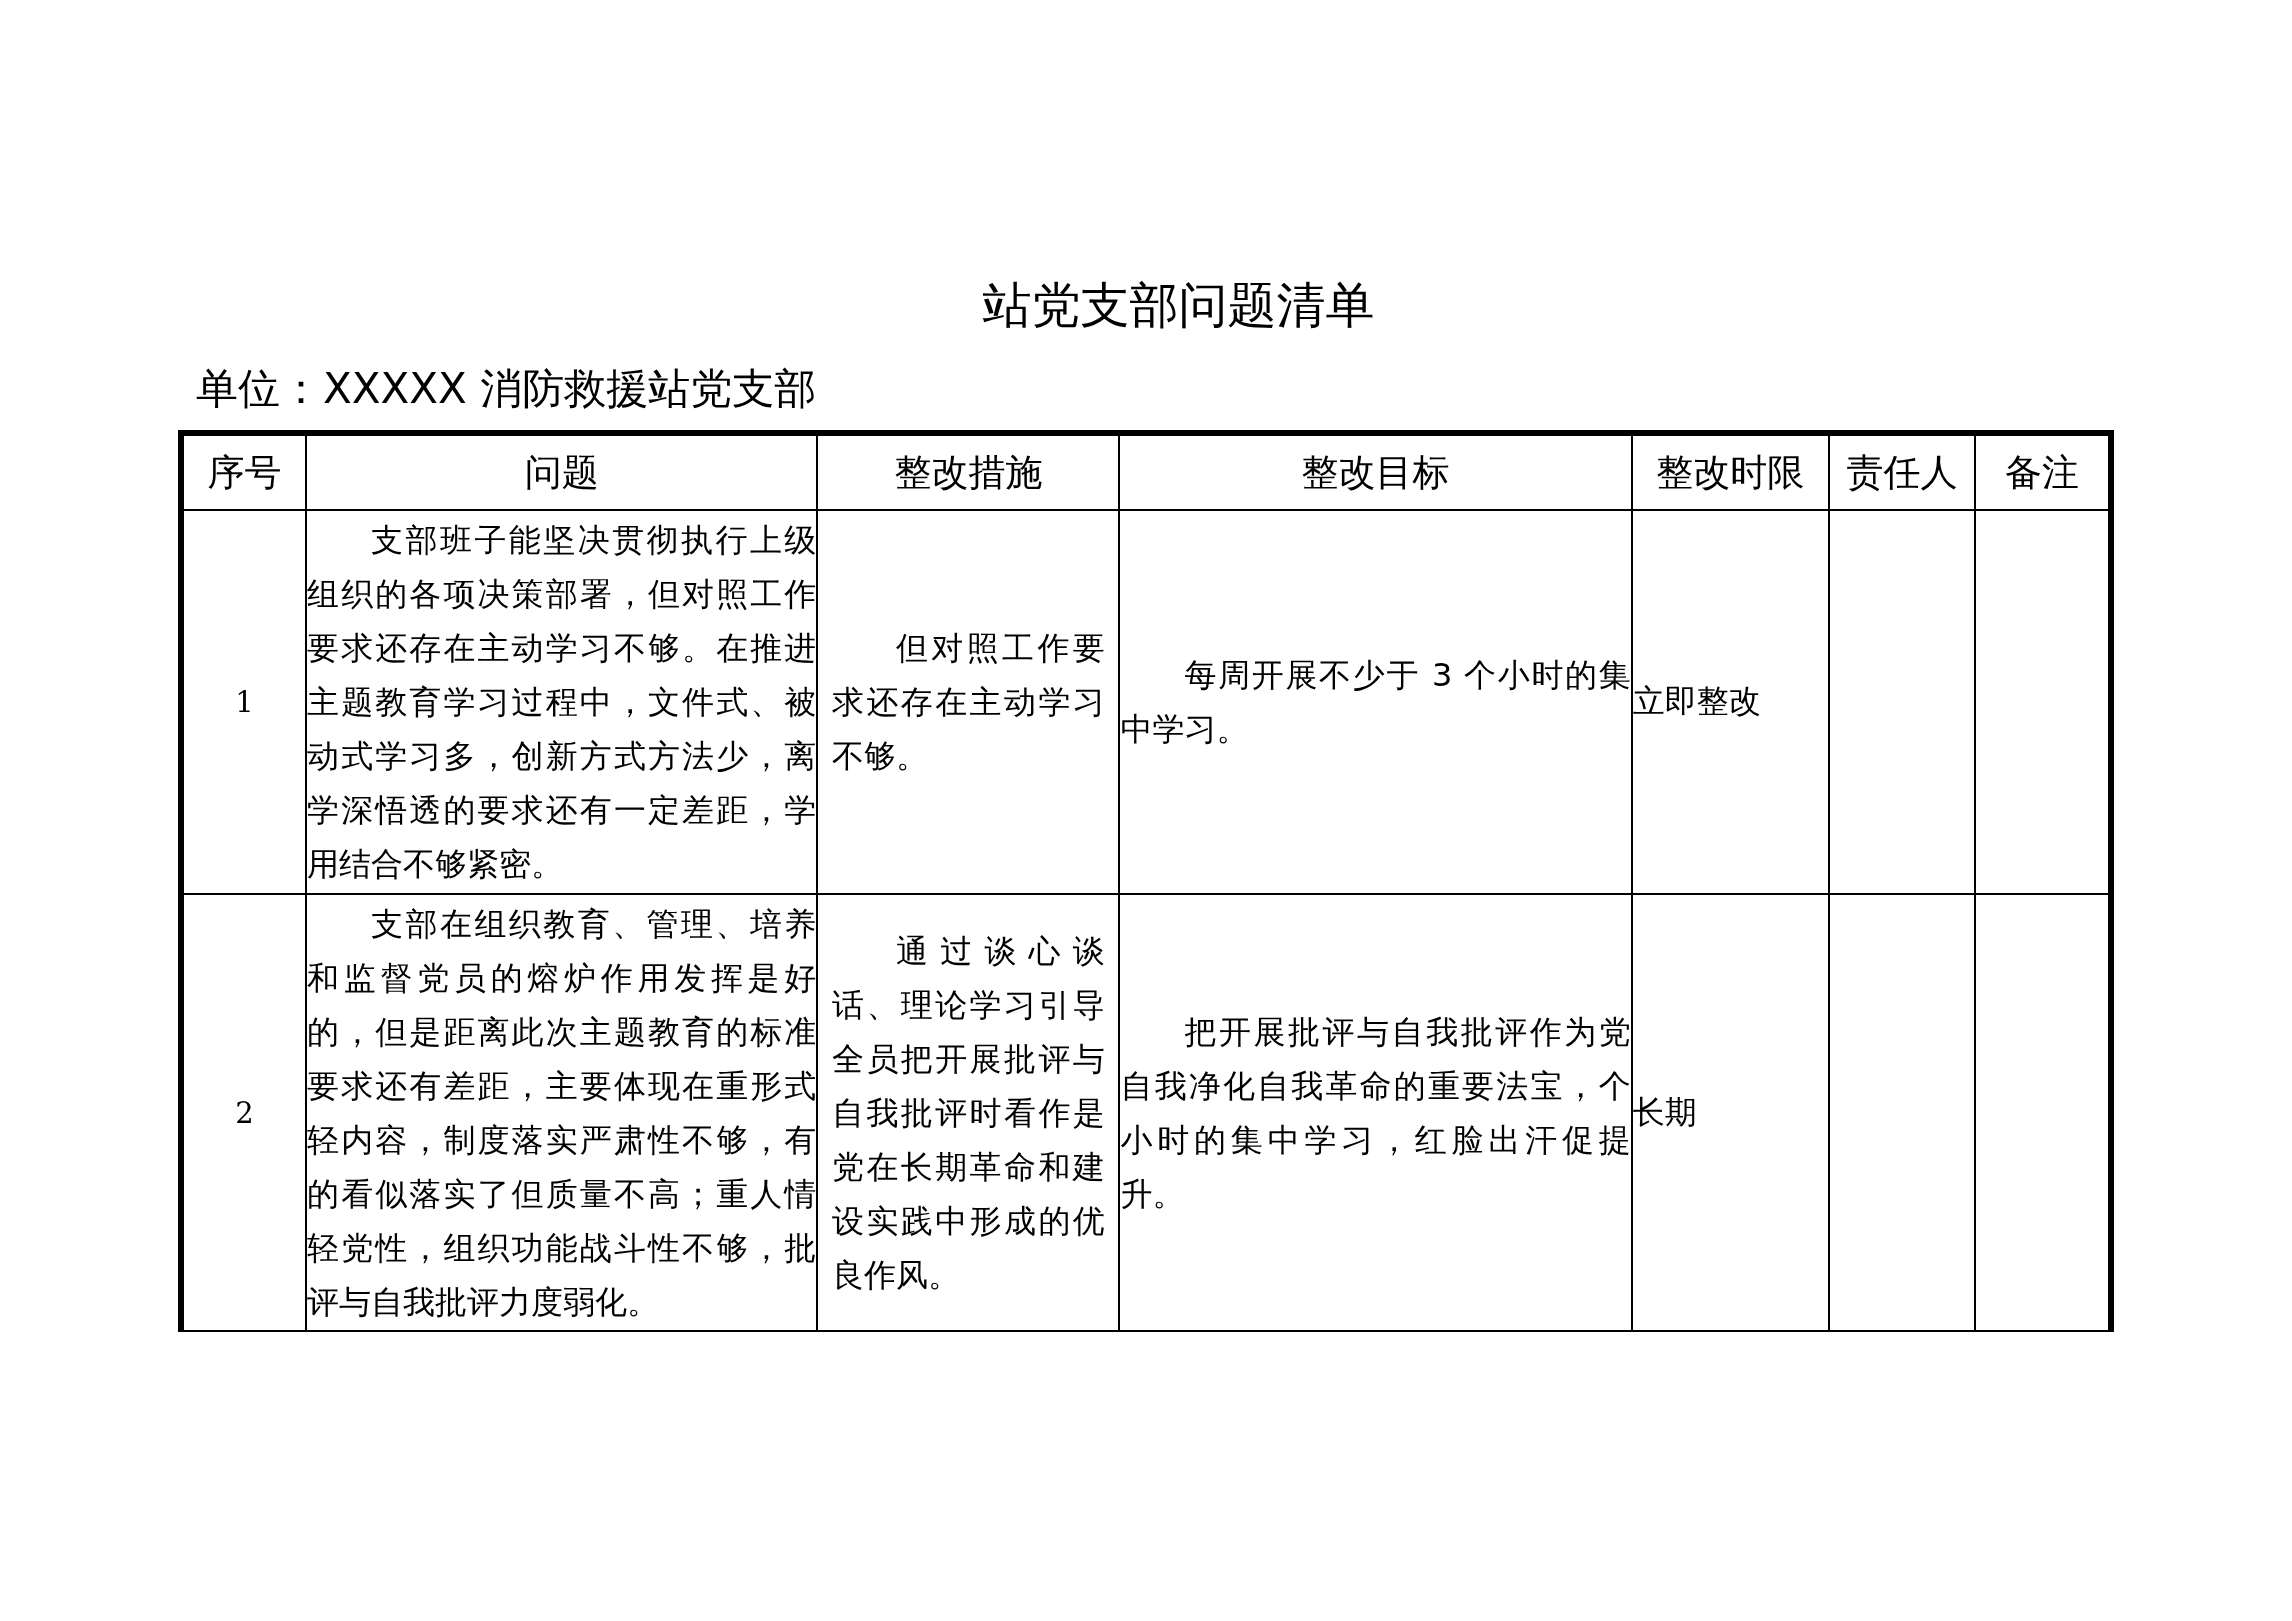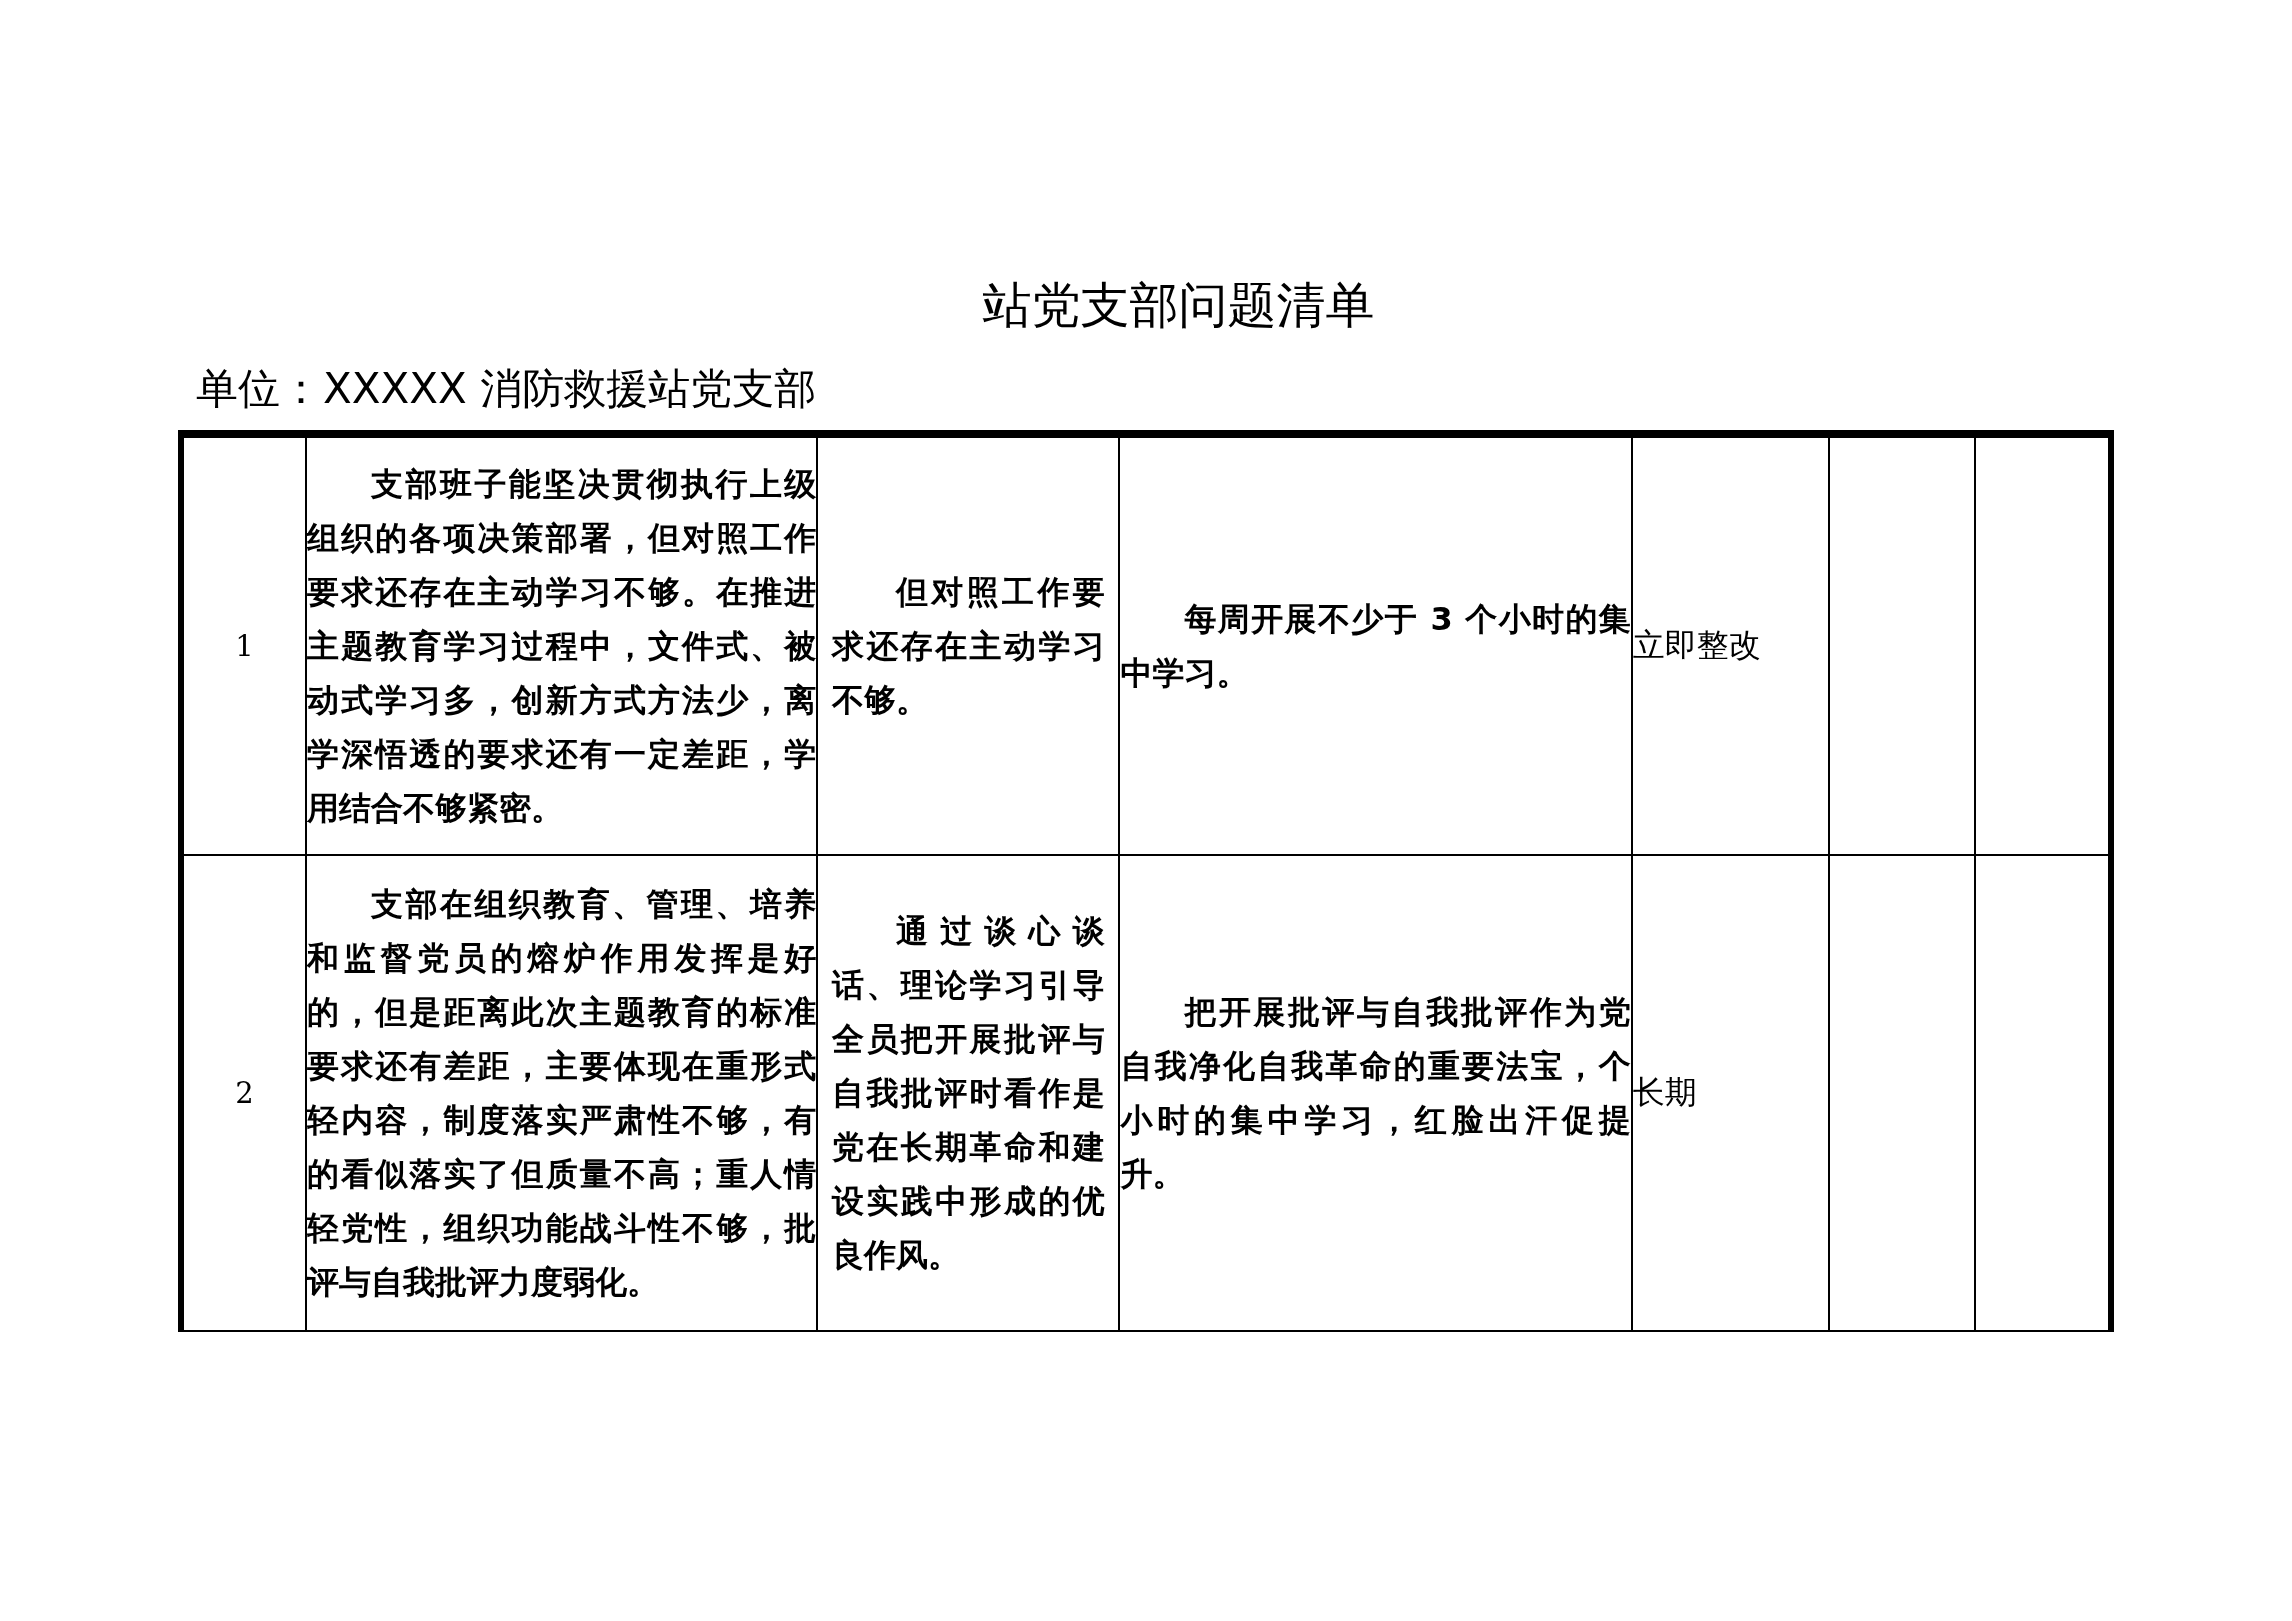--- a/index.html
+++ b/index.html
@@ -77,21 +77,20 @@
       font-family: "DejaVu Serif", "Liberation Serif", serif;
       font-size: 29px;
     }
     td.text-cell {
       font-size: 32px;
       line-height: 54px;
       padding: 7.8px 11.8px 7.8px 13.7px;
       text-align: justify;
       text-indent: 2em;
       word-break: break-all;
-      font-weight: bold;
     }
     td.text-cell.measure {
       padding: 7.8px 13.7px 7.8px 13.7px;
     }
     td.center-cell {
       text-align: left;
       font-size: 32px;
     }
     td.empty-cell { }
     .row1 { height: 383px; }
@@ -111,20 +110,29 @@
     <colgroup>
       <col style="width:122px">
       <col style="width:511px">
       <col style="width:302px">
       <col style="width:512px">
       <col style="width:197px">
       <col style="width:146px">
       <col style="width:133px">
     </colgroup>
     <tbody>
+        <tr>
+      <th>序号</th>
+      <th>问题</th>
+      <th>整改措施</th>
+      <th>整改目标</th>
+      <th>整改时限</th>
+      <th>责任人</th>
+      <th>备注</th>
+    </tr>
     <tr class="row1">
       <td class="seq">1</td>
       <td class="text-cell">支部班子能坚决贯彻执行上级组织的各项决策部署，但对照工作要求还存在主动学习不够。在推进主题教育学习过程中，文件式、被动式学习多，创新方式方法少，离学深悟透的要求还有一定差距，学用结合不够紧密。</td>
       <td class="text-cell measure">但对照工作要求还存在主动学习不够。</td>
       <td class="text-cell">每周开展不少于 3 个小时的集中学习。</td>
       <td class="center-cell">立即整改</td>
       <td class="empty-cell"></td>
       <td class="empty-cell"></td>
     </tr>
     <tr class="row2">

